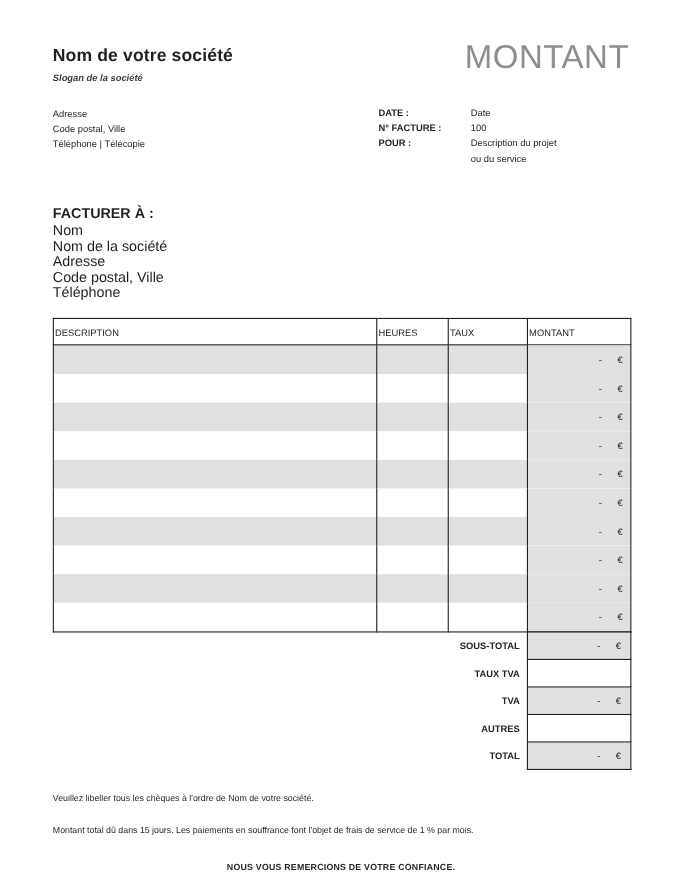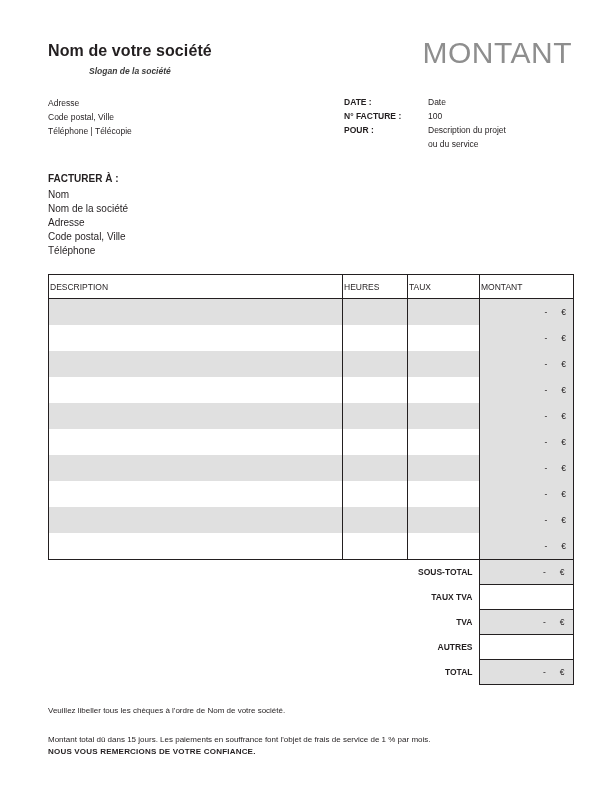--- a/index.html
+++ b/index.html
@@ -34,21 +34,20 @@
     letter-spacing: .1px;
     margin: 0;
     padding-top: 6px;
   }
   .company-slogan {
     font-size: 8.5px;
     font-style: italic;
     font-weight: bold;
     color: #3a3a3a;
     margin-top: 6px;
-    text-align: center;
   }
   .facture-title {
     font-size: 30px;
     color: #8e8e8e;
     letter-spacing: .5px;
     font-weight: normal;
     line-height: 1;
     padding-top: 2px;
   }
 
@@ -75,22 +74,22 @@
   .meta-label {
     width: 84px;
     font-weight: bold;
   }
   .meta-value {
     flex: 1;
   }
 
   
   .billto {
-    margin-top: 20px;
-    font-size: 10px;
+    margin-top: 35px;
+    font-size: 13px;
     line-height: 14px;
   }
   .billto-title {
     font-weight: bold;
     margin-bottom: 2px;
   }
 
   
   table.items {
     margin-top: 16px;
@@ -166,21 +165,22 @@
   .t-value.white { background: #ffffff; }
 
   
   .notes {
     margin-top: 18px;
     font-size: 8px;
     line-height: 15px;
   }
   .note-2 { margin-top: 14px; }
   .thanks {
-    text-align: left;
+    margin-top: 22px;
+    text-align: center;
     font-size: 8px;
     font-weight: bold;
     letter-spacing: .2px;
   }
 </style>
 </head>
 <body>
 
 <div class="page">
 

